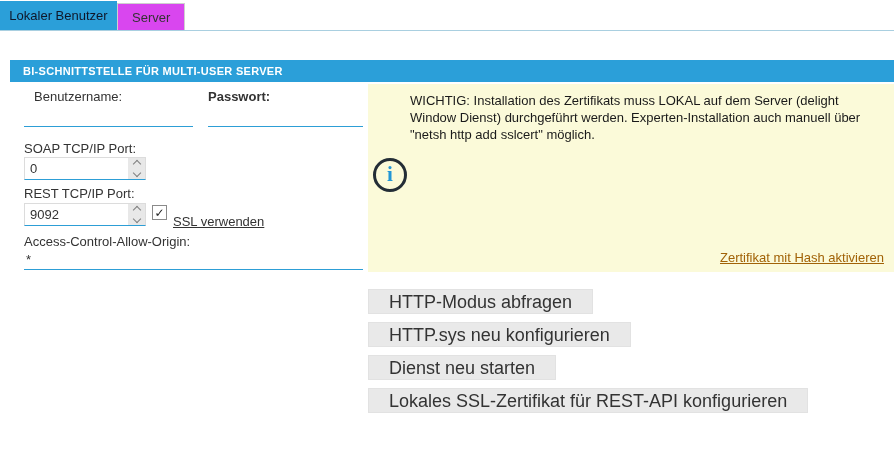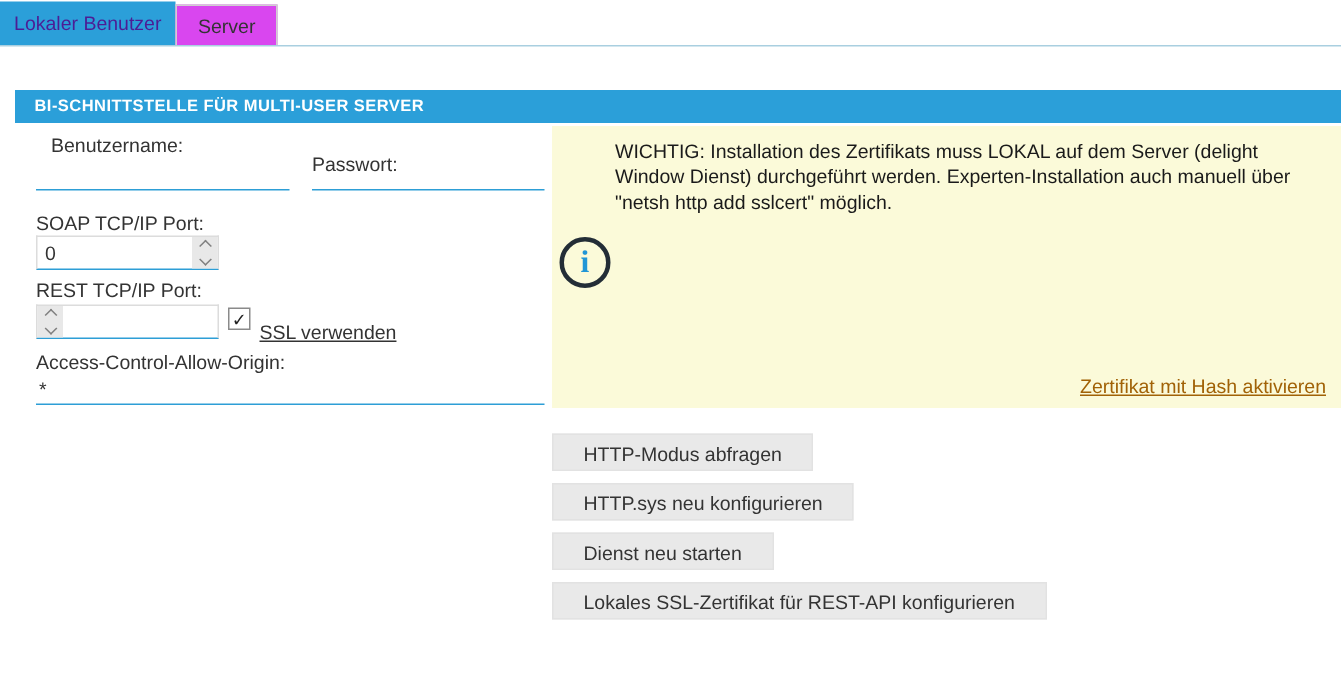--- a/index.html
+++ b/index.html
@@ -3,21 +3,21 @@
 <meta charset="utf-8">
 <style>
   html,body{margin:0;padding:0;background:#fff;}
   .root{
     position:relative;width:894px;height:454px;background:#ffffff;overflow:hidden;
     font-family:"Liberation Sans",sans-serif;font-size:13px;color:#333;
   }
   
   .tab-active{
     position:absolute;left:0;top:1px;width:117px;height:29px;background:#2b9fd9;
-    color:#4c1d95;display:flex;align-items:center;justify-content:center;cursor:pointer;
+    color:#0f172a;display:flex;align-items:center;justify-content:center;cursor:pointer;
   }
   .tab-inactive{
     position:absolute;left:117px;top:3px;height:27px;padding:0 14px;background:#d946ef;
     border:1px solid #cfcfcf;border-bottom:none;color:#333;display:flex;align-items:center;
     justify-content:center;cursor:pointer;box-sizing:border-box;
   }
   .tab-divider{position:absolute;left:0;top:30px;width:894px;height:1px;background:#a9cfe0;}
   
   .section-header{
     position:absolute;left:10px;top:60px;width:884px;height:22px;background:#2b9fd9;
@@ -67,21 +67,21 @@
   .cert-link{
     position:absolute;right:10px;bottom:6px;color:#a16207;text-decoration:underline;cursor:pointer;
   }
   
   .btn-col{
     position:absolute;left:368px;top:289px;display:flex;flex-direction:column;
     align-items:flex-start;gap:8px;
   }
   .btn{
     height:25px;line-height:25px;padding:0 20px;background:#e9e9e9;border:1px solid #e2e2e2;
-    box-sizing:border-box;color:#333;font-family:"Liberation Sans",sans-serif;font-size:13px;
+    box-sizing:border-box;color:#333;font-family:"Liberation Sans",sans-serif;font-size:18px;
     cursor:pointer;white-space:nowrap;
   }
 </style>
 </head>
 <body>
 
 <div class="root">
 
   <div class="tab-active">
     <span>Lokaler Benutzer</span>
@@ -91,34 +91,35 @@
   </div>
   <div class="tab-divider"></div>
 
   <div class="section-header">
     <span>BI-SCHNITTSTELLE FÜR MULTI-USER SERVER</span>
   </div>
 
   <div class="lbl" style="left:24px;top:89px;margin-left:10px;">Benutzername:</div>
   <input class="uinput" style="left: 24px; top: 106px; width: 169px;" type="text" value="">
 
-  <div class="lbl" style="left:208px;top:102px;">Passwort:</div>
+  <div class="lbl" style="left:208px;top:89px;font-weight:bold;">Passwort:</div>
   <input class="uinput" style="left: 208px; top: 106px; width: 155px;" type="password" value="">
 
   <div class="lbl" style="left:24px;top:141px;">SOAP TCP/IP Port:</div>
   <div class="numfield" style="left:24px;top:157px;width:122px;height:23px;">
     <input type="text" value="0" style="">
     <div class="spinner">
       <i class="chev up"></i>
       <i class="chev down"></i>
     </div>
   </div>
 
   <div class="lbl" style="left:24px;top:186px;">REST TCP/IP Port:</div>
   <div class="numfield" style="left:24px;top:203px;width:122px;height:23px;">
+    <input type="text" value="9092" style="">
     <div class="spinner">
       <i class="chev up"></i>
       <i class="chev down"></i>
     </div>
   </div>
 
   <div class="checkbox" style="left:152px;top:205px;">
     <span>✓</span>
   </div>
   <div class="lbl" style="left:173px;top:214px;text-decoration:underline;">SSL verwenden</div>

